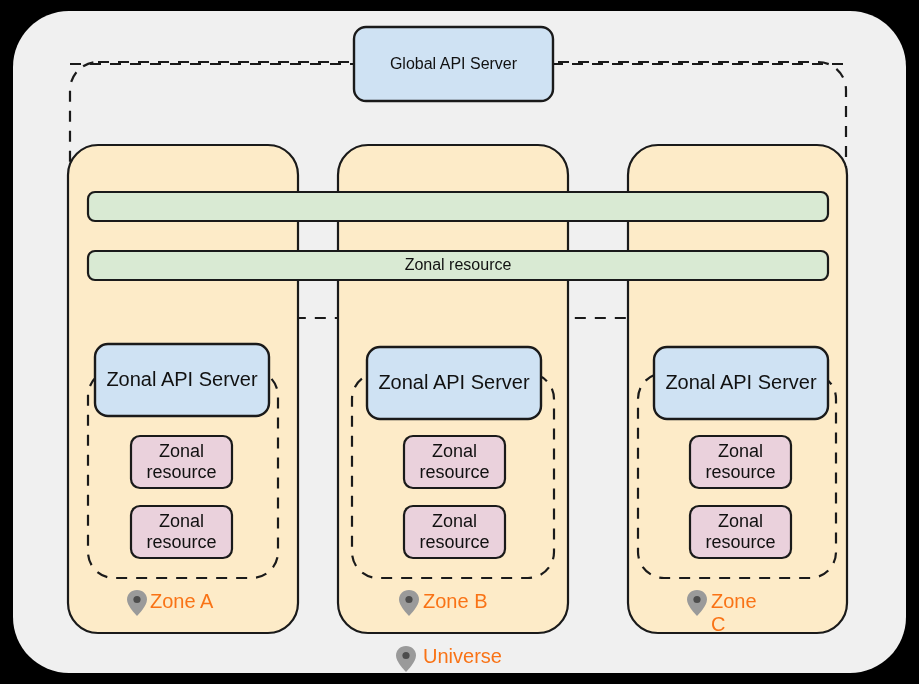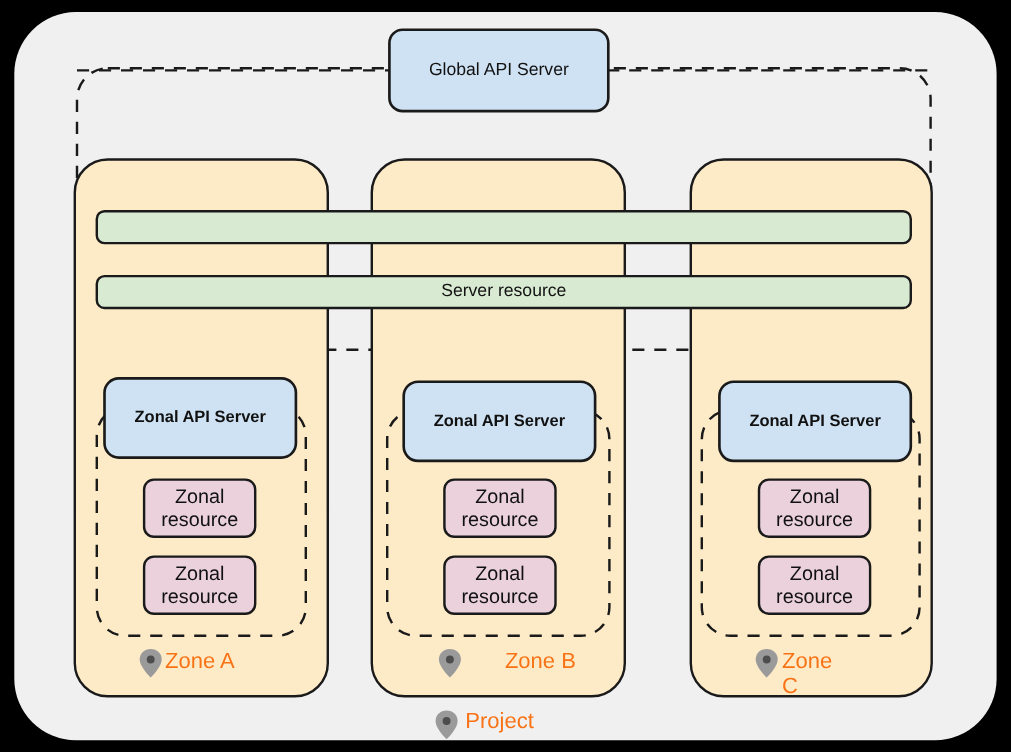--- a/index.html
+++ b/index.html
@@ -3,21 +3,21 @@
 <meta charset="utf-8">
 <style>
   html,body{margin:0;padding:0;background:#000;}
   body{width:919px;height:684px;overflow:hidden;
        font-family:"Liberation Sans","DejaVu Sans",sans-serif;}
   #stage{position:relative;width:739px;height:684px;background:#000;}
   svg{position:absolute;left:0;top:0;}
   .lbl{position:absolute;color:#111;white-space:nowrap;
        display:flex;align-items:center;justify-content:center;
        text-align:center;line-height:1.18;pointer-events:none;}
-  .f16{font-size:16px;} .f15{font-size:15px;font-weight:bold;} .f14{font-size:18px;}
+  .f16{font-size:16px;} .f15{font-size:20px;} .f14{font-size:18px;}
   .pinrow{position:absolute;display:flex;align-items:center;gap:7px;}
   .pinrow span{font-size:20px;color:#f97316;}
 </style>
 </head>
 <body>
 
 <div id="stage">
 
   <svg width="919" height="684">
     <defs>
@@ -59,21 +59,21 @@
     <rect x="690" y="506" width="101" height="52" rx="9" ry="9" fill="#ead1dc" stroke="#1a1a1a" stroke-width="2.2"></rect>
 
     <use href="#pin-shape" x="137" y="601"></use>
     <use href="#pin-shape" x="409" y="601"></use>
     <use href="#pin-shape" x="697" y="601"></use>
     <use href="#pin-shape" x="406" y="657"></use>
   </svg>
 
   <div class="lbl f16" style="left:354px;top:27px;width:199px;height:74px;">Global API Server</div>
 
-  <div class="lbl f16" style="left:88px;top:251px;width:740px;height:29px;">Server resource</div>
+  <div class="lbl f16" style="left:88px;top:251px;width:740px;height:29px;">Zonal resource</div>
 
   <div class="lbl f15" style="left:95px;top:344px;width:174px;height:72px;">Zonal API Server</div>
   <div class="lbl f15" style="left:367px;top:347px;width:174px;height:72px;">Zonal API Server</div>
   <div class="lbl f15" style="left:654px;top:347px;width:174px;height:72px;">Zonal API Server</div>
 
   <div class="lbl f14" style="left:131px;top:436px;width:101px;height:52px;flex-direction:column;">
     <div>Zonal</div>
     <div>resource</div>
   </div>
   <div class="lbl f14" style="left:131px;top:506px;width:101px;height:52px;flex-direction:column;">
@@ -93,23 +93,23 @@
     <div>resource</div>
   </div>
   <div class="lbl f14" style="left:690px;top:506px;width:101px;height:52px;flex-direction:column;">
     <div>Zonal</div>
     <div>resource</div>
   </div>
 
   <div class="pinrow" style="left:150px;top:590px;">
     <span>Zone A</span>
   </div>
-  <div class="pinrow" style="left:423px;top:590px;margin-left:36px;">
+  <div class="pinrow" style="left:423px;top:590px;">
     <span>Zone B</span>
   </div>
   <div class="pinrow" style="left:711px;top:590px;justify-content:center;">
     <span>Zone C</span>
   </div>
   <div class="pinrow" style="left:423px;top:645px;">
-    <span>Project</span>
+    <span>Universe</span>
   </div>
 
 </div>
 
 </body></html>

